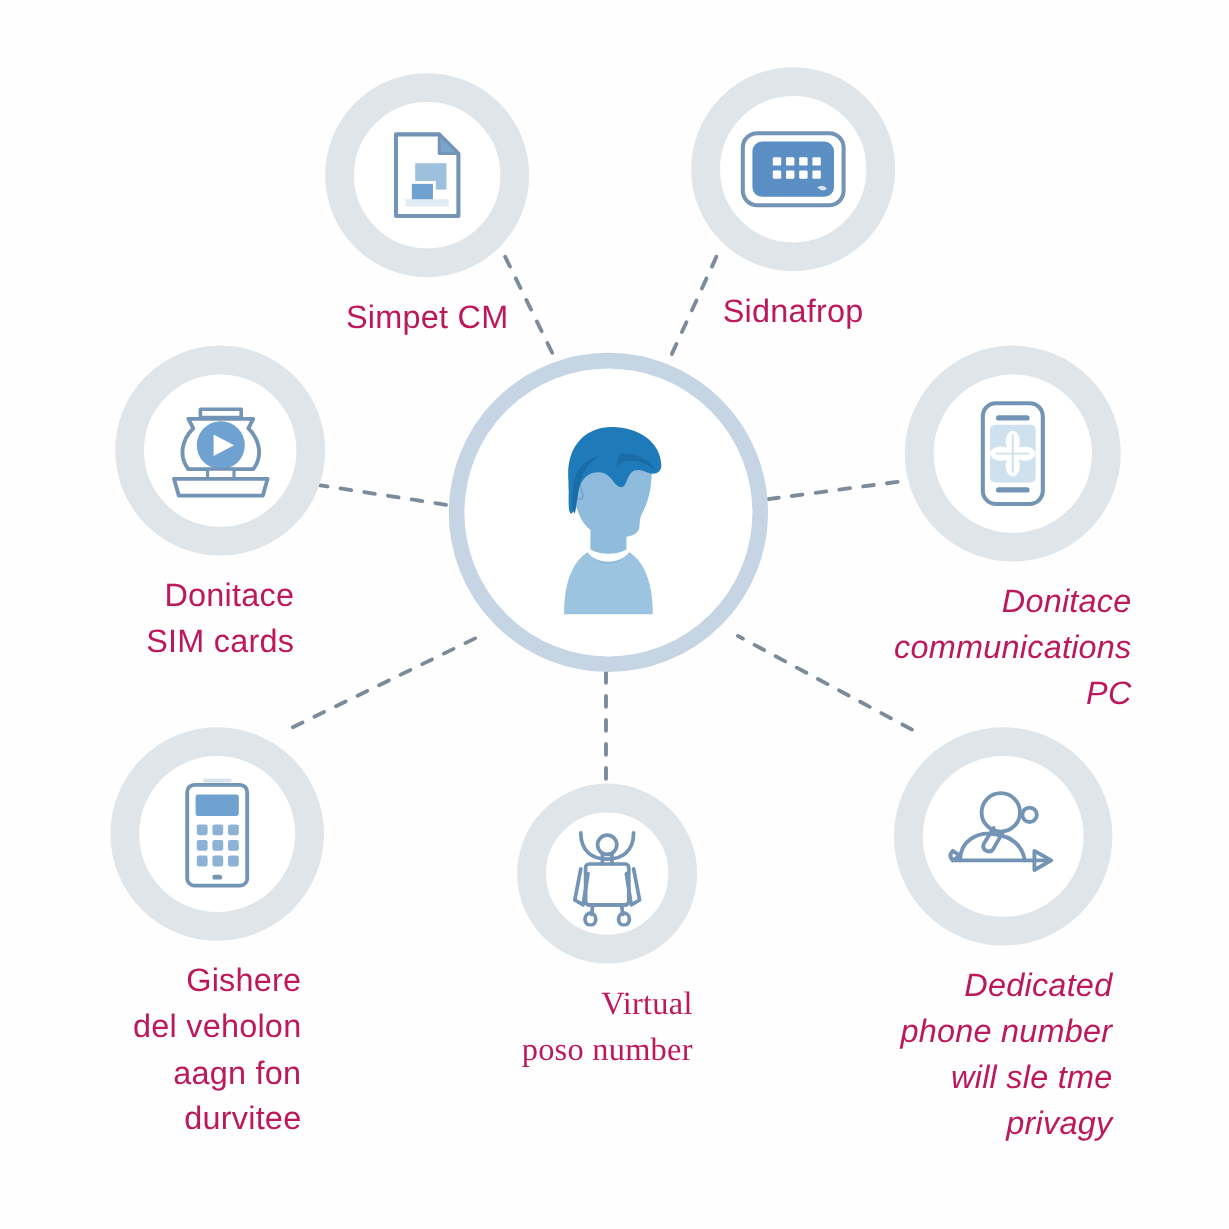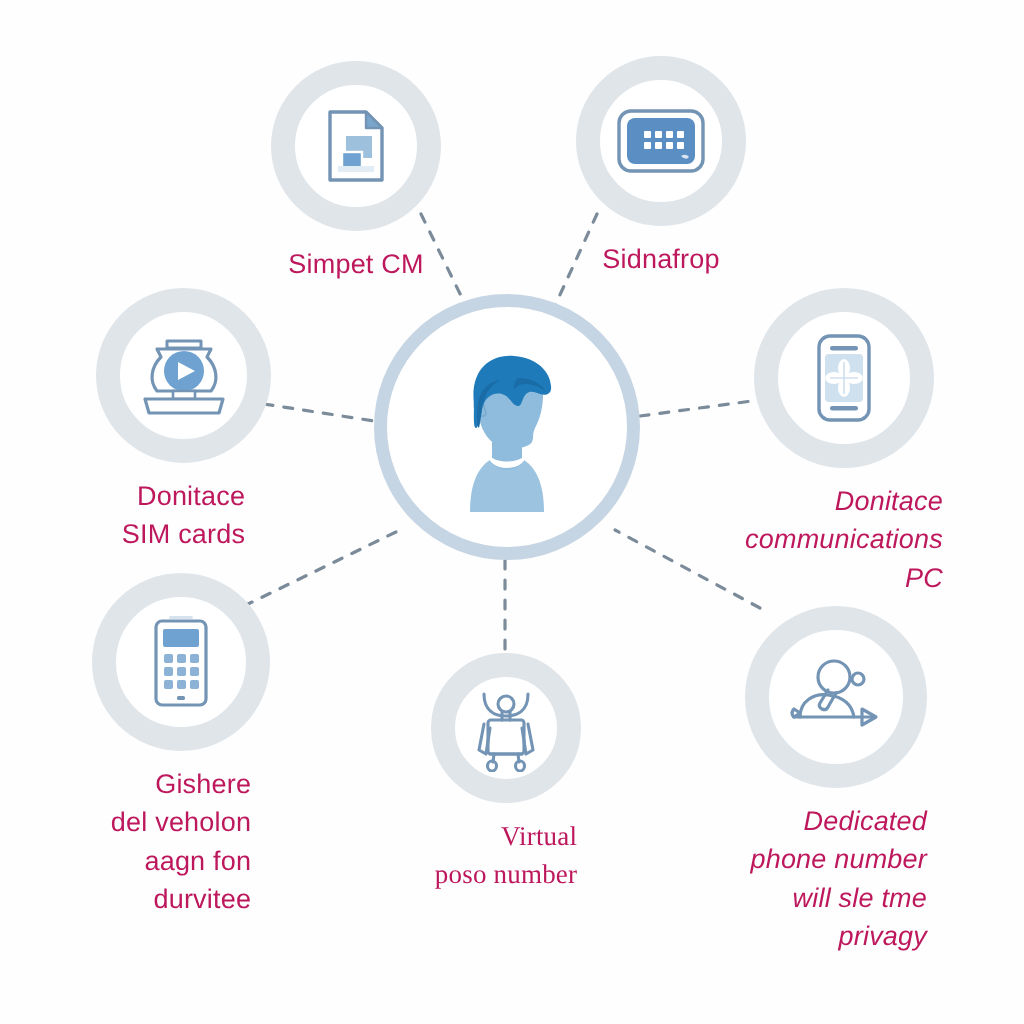--- a/index.html
+++ b/index.html
@@ -185,21 +185,21 @@
             <path d="M31 46 L31 30 M31 46 L31 62 M31 46 L17 46 M31 46 L45 46"></path>
           </g>
         </svg>
       </div>
     </div>
     <div class="node-label">Donitace
 communications
 PC</div>
   </div>
 
-  <div class="node" style="left:92px; top:573px; width:178px;">
+  <div class="node" style="left:92px; top:606px; width:178px;">
     <div class="ring ring-outer" style="width:178px; height:178px;">
       <div class="icon-wrap">
         <svg width="62" height="96" viewBox="0 0 62 96">
           <rect x="19" y="2" width="24" height="3" rx="1.5" fill="#d6e3ee"></rect>
           <rect x="6" y="7" width="50" height="84" rx="6" fill="#ffffff" stroke="#7394b4" stroke-width="3.2"></rect>
           <rect x="13" y="15" width="36" height="18" rx="2" fill="#6fa2d0"></rect>
           <g fill="#8cb3d6">
             <rect x="14" y="40" width="9" height="9" rx="1.8"></rect>
             <rect x="27" y="40" width="9" height="9" rx="1.8"></rect>
             <rect x="40" y="40" width="9" height="9" rx="1.8"></rect>

